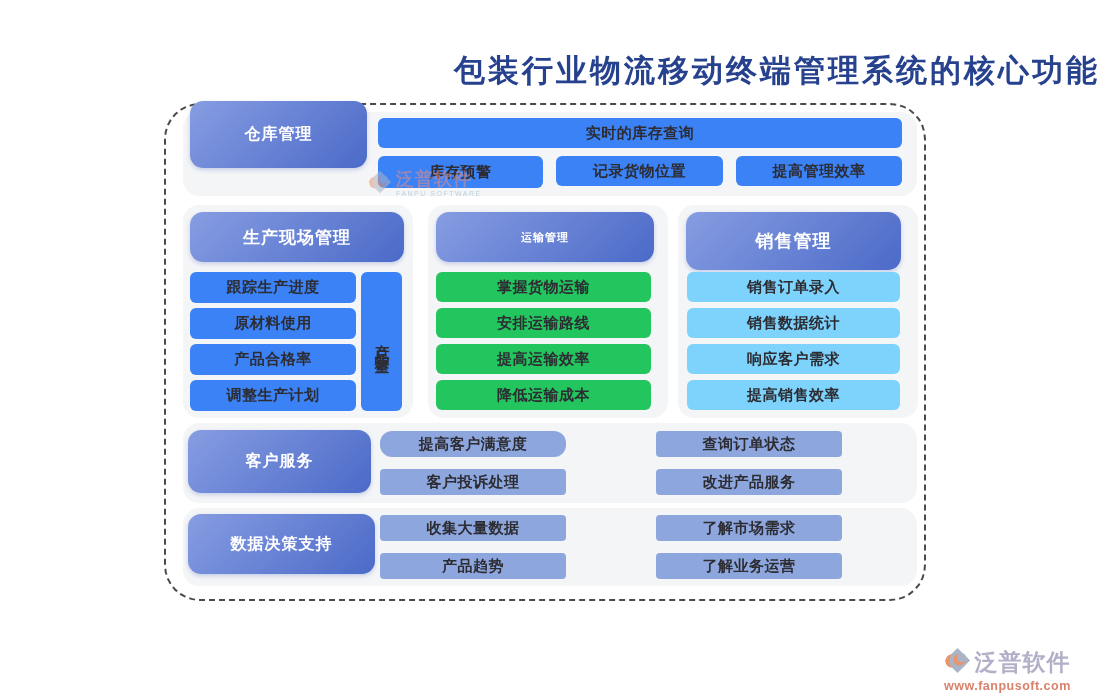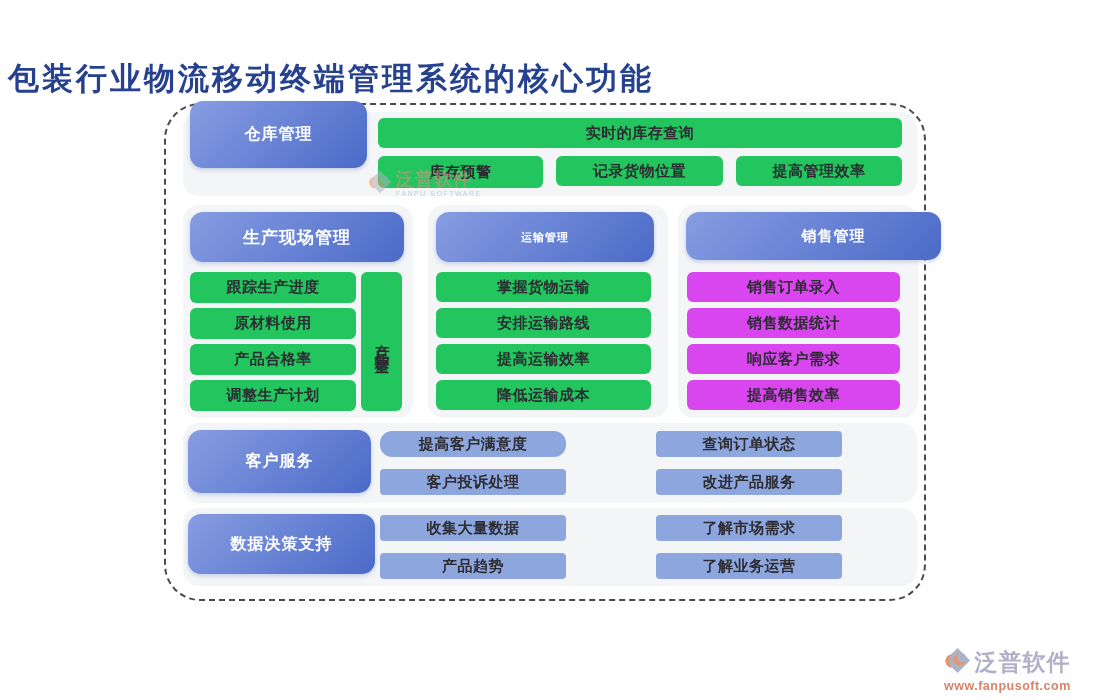--- a/index.html
+++ b/index.html
@@ -3,23 +3,23 @@
 <meta charset="utf-8">
 <style>
   html,body{margin:0;padding:0;background:#ffffff;}
   body{
     width:1100px;height:700px;position:relative;overflow:hidden;
     font-family:"Liberation Sans","DejaVu Sans",sans-serif;
   }
   .abs{position:absolute;}
 
   .title{
-    left:0;right:0;top:50px;text-align:left;
+    left:0;right:0;top:50px;text-align:right;
     font-size:31px;font-weight:800;color:#26418e;letter-spacing:3px;
-    margin:8px;
+    margin:0;
   }
 
   .frame{
     left:164px;top:103px;width:758px;height:494px;
     border:2.5px dashed #4a4a4a;border-radius:36px;
   }
 
   .card{background:#f4f5f7;border-radius:16px;}
   .card-r1{left:183px;top:112px;width:734px;height:84px;}
   .card-c1{left:183px;top:205px;width:230px;height:213px;}
@@ -32,32 +32,32 @@
     background:linear-gradient(135deg,#87 9de2 0%,#4b6ac8 100%);
     background:linear-gradient(135deg,#879de2 0%,#4b6ac8 100%);
     color:#ffffff;font-weight:700;
     display:flex;align-items:center;justify-content:center;
     border-radius:13px;font-size:16px;letter-spacing:1px;
     box-shadow:0 2px 4px rgba(60,90,180,0.25);
   }
   .btn-warehouse{left:190px;top:101px;width:177px;height:67px;}
   .hdr-prod{left:190px;top:212px;width:214px;height:50px;font-size:17px;}
   .hdr-trans{left:436px;top:212px;width:218px;height:50px;font-size:11px;}
-  .hdr-sales{left:686px;top:212px;width:215px;height:48px;font-size:15px;padding-left:40px;}
+  .hdr-sales{left:686px;top:212px;width:215px;height:58px;font-size:18px;}
   .btn-customer{left:188px;top:430px;width:183px;height:63px;}
   .btn-data{left:188px;top:514px;width:187px;height:60px;border-radius:13px;}
 
   .bar{
     display:flex;align-items:center;justify-content:center;
     font-weight:700;color:#2c2c32;font-size:15px;
     border-radius:6px;letter-spacing:0.5px;
   }
-  .green{background:#22c55e;text-align:center;}
+  .green{background:#3b82f6;text-align:center;}
   .teal{background:#22c55e;}
-  .yellow{background:#d946ef;}
+  .yellow{background:#7dd3fc;}
   .peri{background:#8da7de;}
 
   .bar-r1-wide{left:378px;top:118px;width:524px;height:30px;}
   .bar-r1-1{left:378px;top:156px;width:165px;height:32px;}
   .bar-r1-2{left:556px;top:156px;width:167px;height:30px;}
   .bar-r1-3{left:736px;top:156px;width:166px;height:30px;}
 
   .bar-p1{left:190px;top:272px;width:166px;height:31px;}
   .bar-p2{left:190px;top:308px;width:166px;height:31px;}
   .bar-p3{left:190px;top:344px;width:166px;height:31px;}

